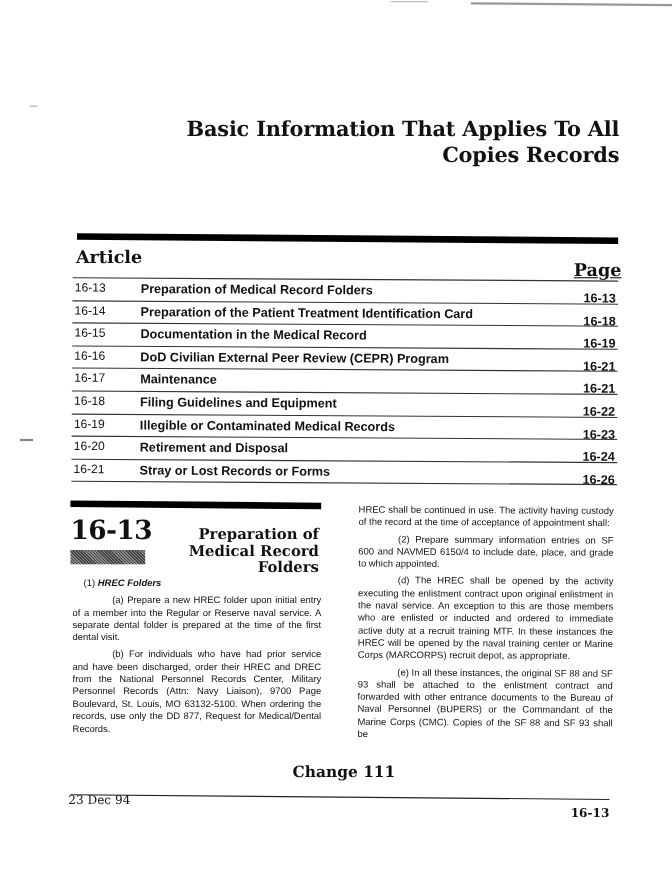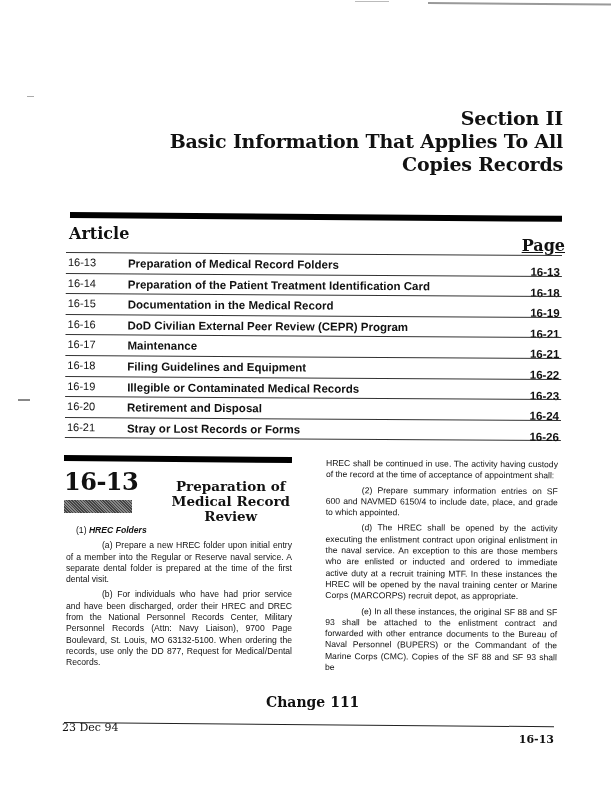--- a/index.html
+++ b/index.html
@@ -16,21 +16,21 @@
   .toc { position: absolute; left: 66px; top: 252px; width: 496px; transform: rotate(0.35deg); transform-origin: left top; }
   .toc-row { position: relative; height: 19.6px; border-top: 1px solid #333; }
   .toc-row:last-child { border-bottom: 1px solid #333; }
   .toc-num { position: absolute; left: 2px; top: 3px; font-size: 11px; }
   .toc-title { position: absolute; left: 62px; top: 4px; font-size: 11.5px; font-weight: bold; }
   .toc-page { position: absolute; right: 2px; top: 10px; font-size: 11.5px; font-weight: bold; }
 
   .art-bar { position: absolute; left: 64px; top: 455px; width: 228px; height: 6px; background: #000; transform: rotate(0.5deg); transform-origin: left; }
   .art-num { position: absolute; left: 64px; top: 467px; font-family: "DejaVu Serif", serif; font-weight: bold; font-size: 24px; letter-spacing: -0.5px; }
   .art-shade { position: absolute; left: 64px; top: 500px; width: 68px; height: 13px; background: repeating-linear-gradient(45deg, #444 0 1px, #888 1px 2px); }
-  .art-title { position: absolute; right: 321px; top: 479px; text-align: center; font-family: "DejaVu Serif", serif; font-weight: bold; font-size: 13.5px; line-height: 15px; margin-left: 45px; }
+  .art-title { position: absolute; right: 321px; top: 479px; text-align: right; font-family: "DejaVu Serif", serif; font-weight: bold; font-size: 13.5px; line-height: 15px; margin-left: 45px; }
 
   .col { position: absolute; font-size: 8.6px; line-height: 11.3px; text-align: justify; }
   .col p { margin: 0 0 4px 0; }
   .col .ind { text-indent: 36px; }
   .col-left { left: 66px; top: 525px; width: 226px; }
   .col-right { left: 326px; top: 458px; width: 232px; transform: rotate(0.3deg); transform-origin: left top; }
   .sub-h { margin-left: 10px !important; }
   .sub-h b { font-style: italic; }
 
   .foot-line { position: absolute; left: 64px; top: 722px; width: 490px; height: 1px; background: #222; transform: rotate(0.5deg); transform-origin: left; }
@@ -40,21 +40,20 @@
 </style>
 </head>
 <body>
 
 <div class="scanline-top1"></div>
 <div class="scanline-top2"></div>
 <div class="mark1"></div>
 <div class="mark2"></div>
 
 <div class="section-head">
-  <div>Section II</div>
   <div>Basic Information That Applies To All</div>
   <div>Copies Records</div>
 </div>
 
 <div class="toc-topbar"></div>
 <div class="toc-article-h">Article</div>
 <div class="toc-page-h">Page</div>
 
 <div class="toc">
   <div class="toc-row">
@@ -103,21 +102,21 @@
       <span class="toc-page">16-26</span>
     </div>
 </div>
 
 <div class="art-bar"></div>
 <div class="art-num">16-13</div>
 <div class="art-shade"></div>
 <div class="art-title">
   <div>Preparation of</div>
   <div>Medical Record</div>
-  <div>Review</div>
+  <div>Folders</div>
 </div>
 
 <div class="col col-left">
   <p class="sub-h"><span>(1)</span> <b>HREC Folders</b></p>
   <p class="ind">(a) Prepare a new HREC folder upon initial entry of a member into the Regular or Reserve naval service. A separate dental folder is prepared at the time of the first dental visit.</p>
   <p class="ind">(b) For individuals who have had prior service and have been discharged, order their HREC and DREC from the National Personnel Records Center, Military Personnel Records (Attn: Navy Liaison), 9700 Page Boulevard, St. Louis, MO 63132-5100. When ordering the records, use only the DD 877, Request for Medical/Dental Records.</p>
 </div>
 
 <div class="col col-right">
   <p>HREC shall be continued in use. The activity having custody of the record at the time of acceptance of appointment shall:</p>

